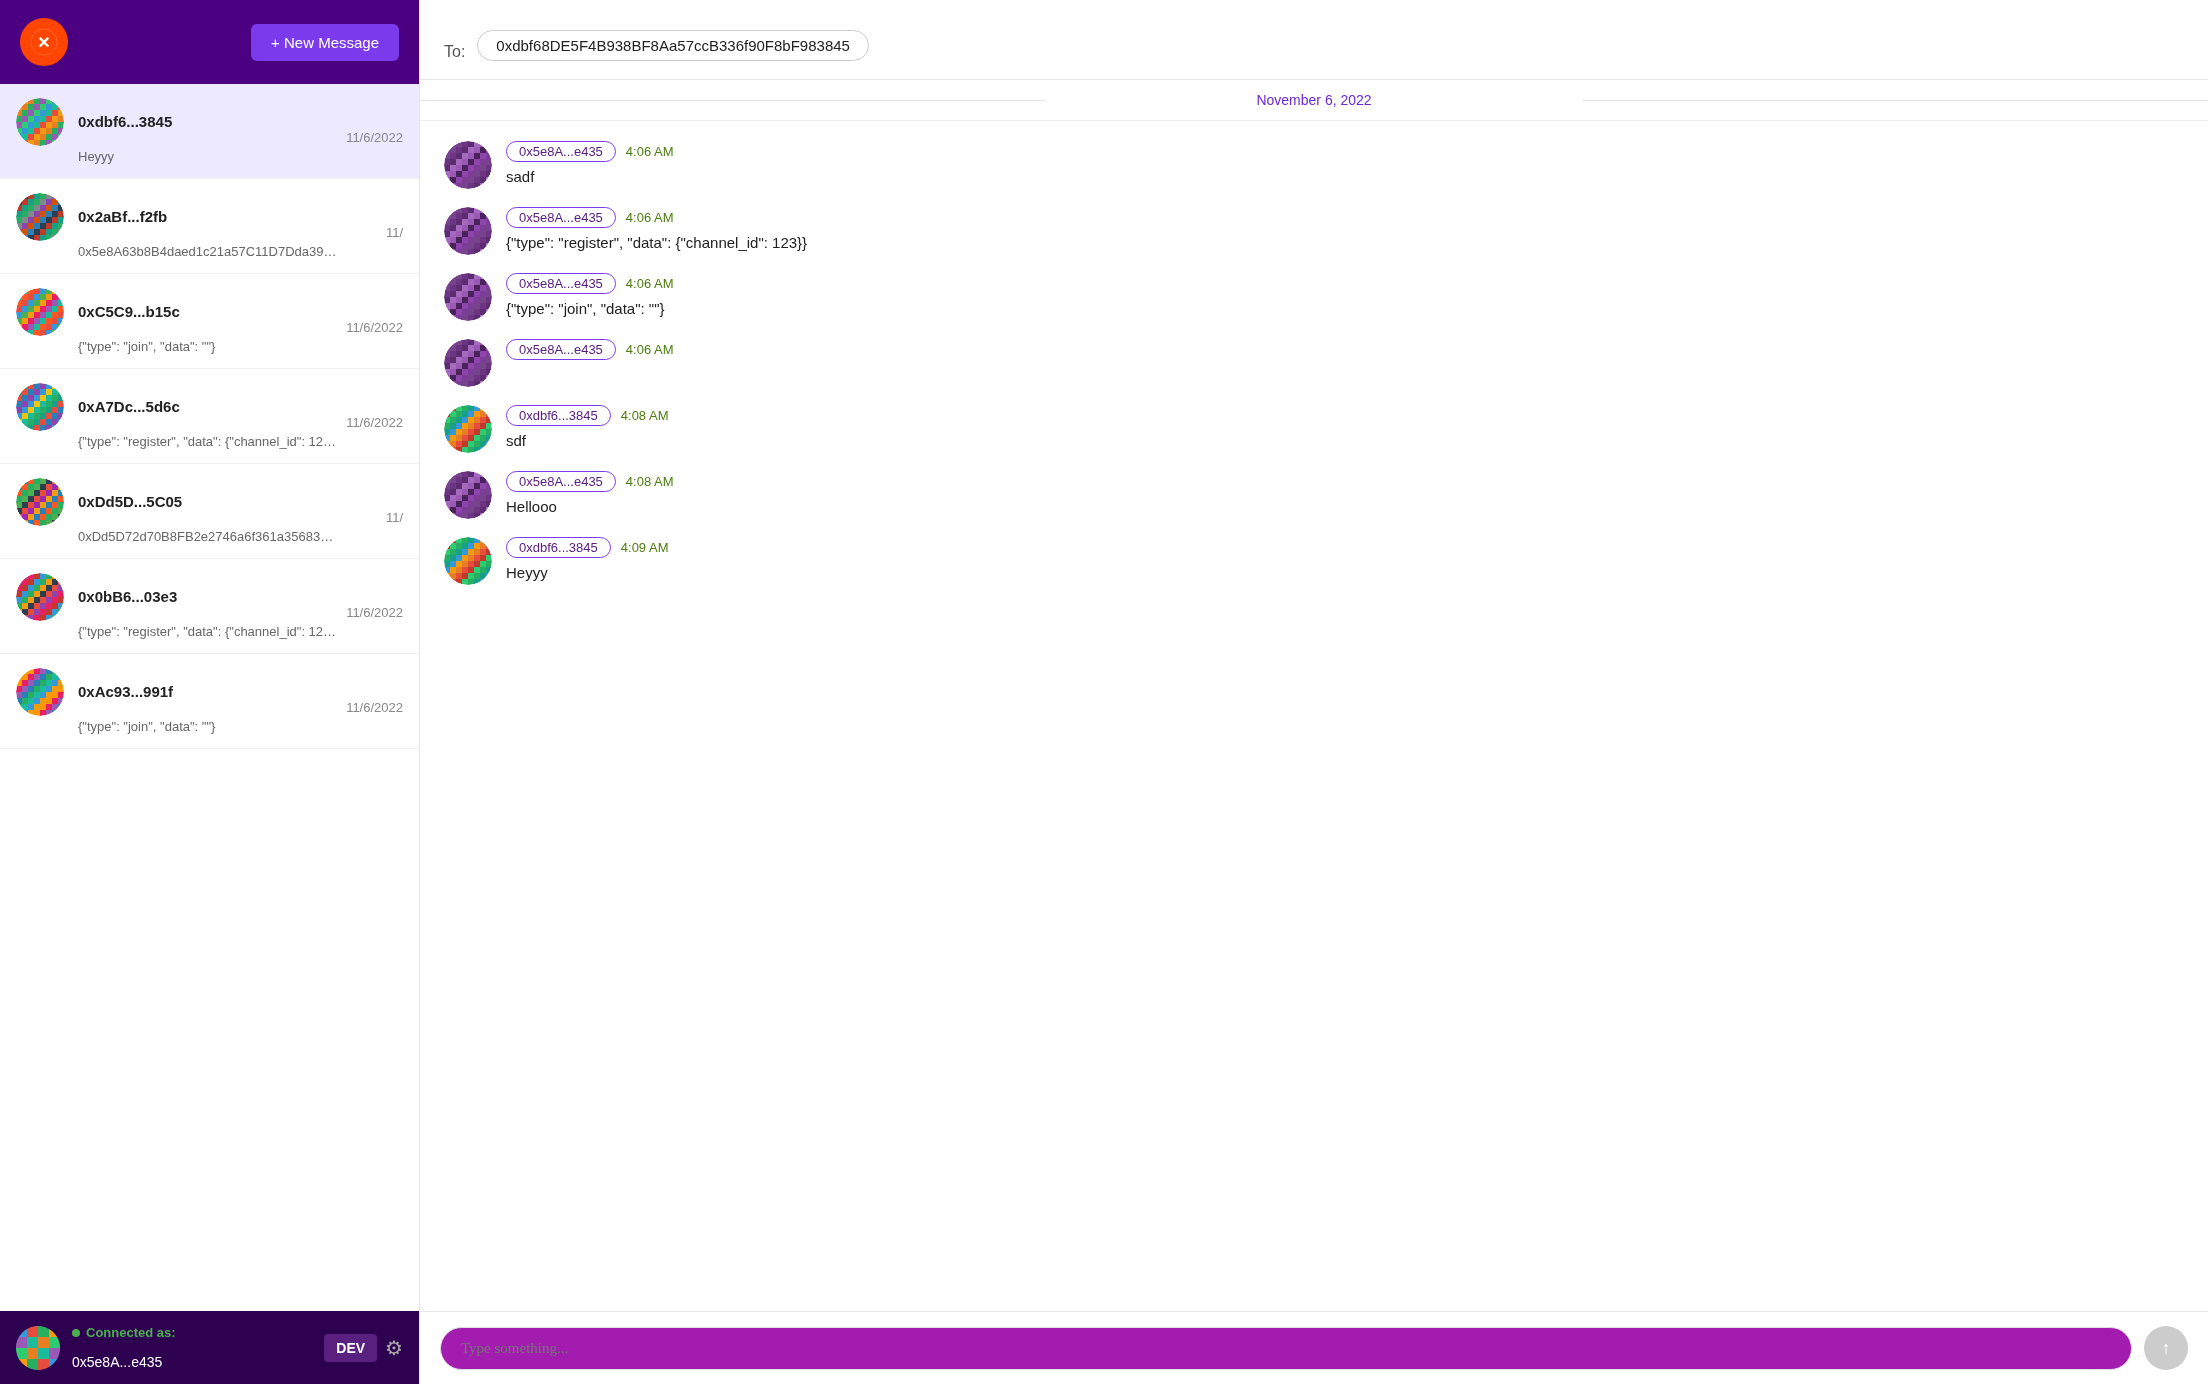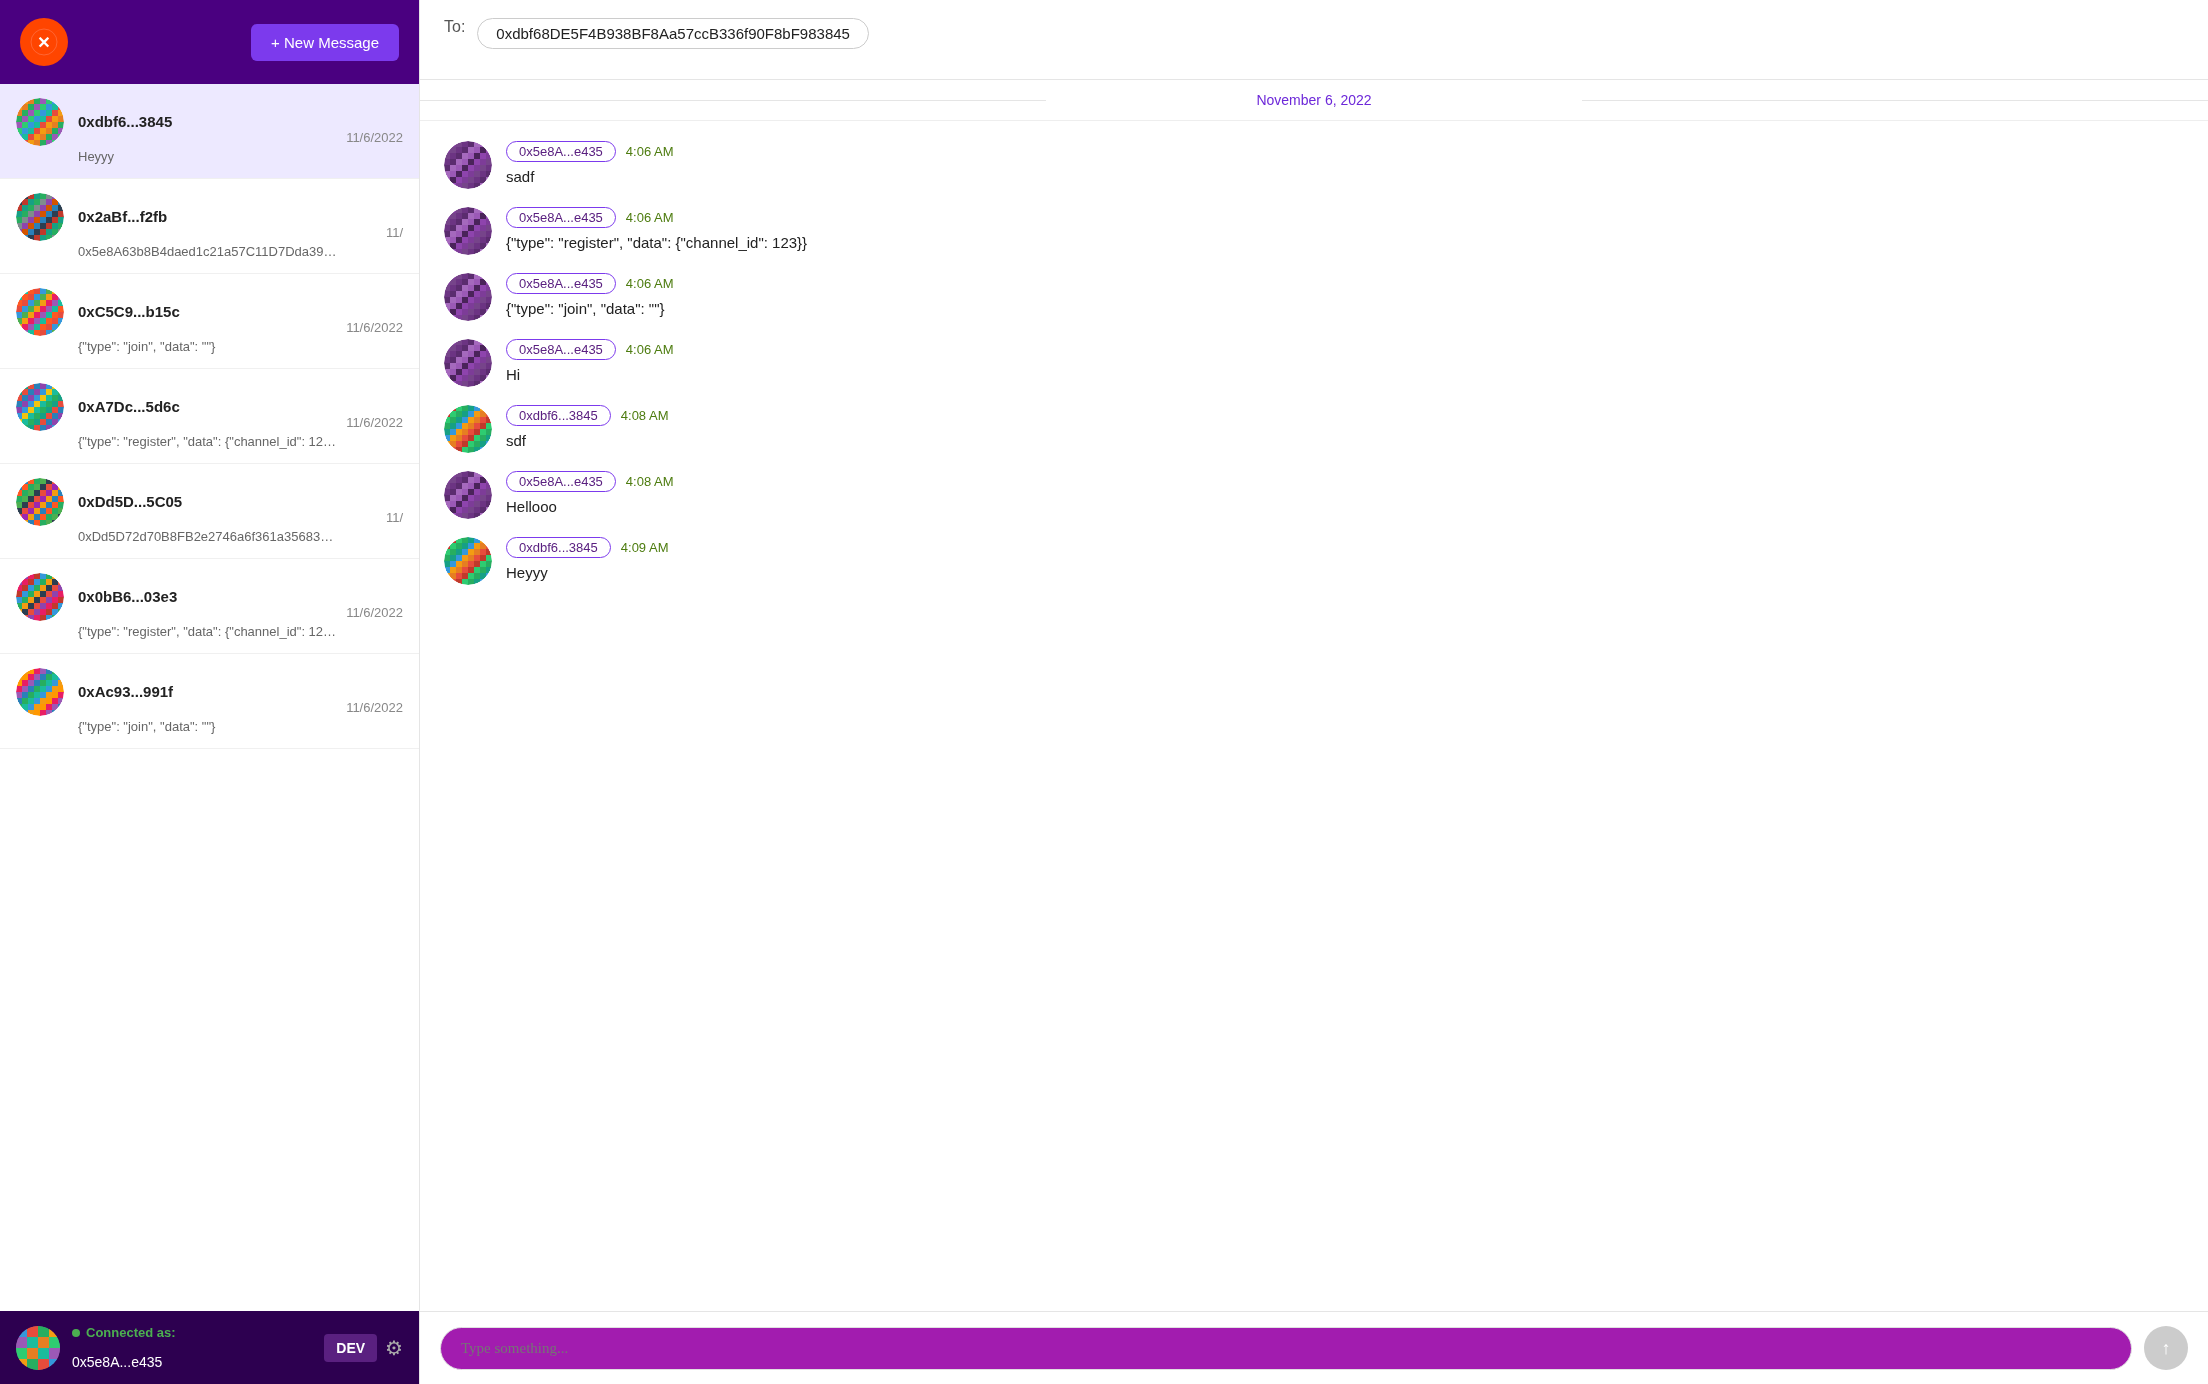--- a/index.html
+++ b/index.html
@@ -131,21 +131,21 @@
       flex: 1;
       display: flex;
       flex-direction: column;
       background: #fff;
     }
 
     #chat-header {
       padding: 18px 24px;
       border-bottom: 1px solid #e5e5e5;
       display: flex;
-      align-items: flex-start;
+      align-items: flex-end;
       gap: 12px;
       min-height: 80px;
     }
 
     #to-label { font-size: 16px; color: #555; font-weight: 500; }
     #to-address-badge {
       border: 1px solid #ccc;
       border-radius: 20px;
       padding: 6px 18px;
       font-size: 15px;
@@ -1202,21 +1202,20 @@
               <rect x="36" y="42" width="6" height="6" fill="#a569bd"></rect>
               <rect x="42" y="42" width="6" height="6" fill="#9b59b6"></rect>
             </g>
   </svg>
         </div>
     <div class="msg-content">
       <div class="msg-meta">
         <span class="msg-sender-badge">0x5e8A...e435</span>
         <span class="msg-time">4:06 AM</span>
       </div>
-      <div class="msg-text">Hi</div>
     </div>
   </div>
       <div class="message-row">
     <div class="msg-avatar">
           <svg width="48" height="48" viewBox="0 0 48 48" style="border-radius:24px;display:block;">
     <clipPath id="cp24">
               <circle cx="24" cy="24" r="24"></circle>
             </clipPath>
     <g clip-path="url(#cp24)">
               <rect x="0" y="0" width="6" height="6" fill="#e74c3c"></rect>

